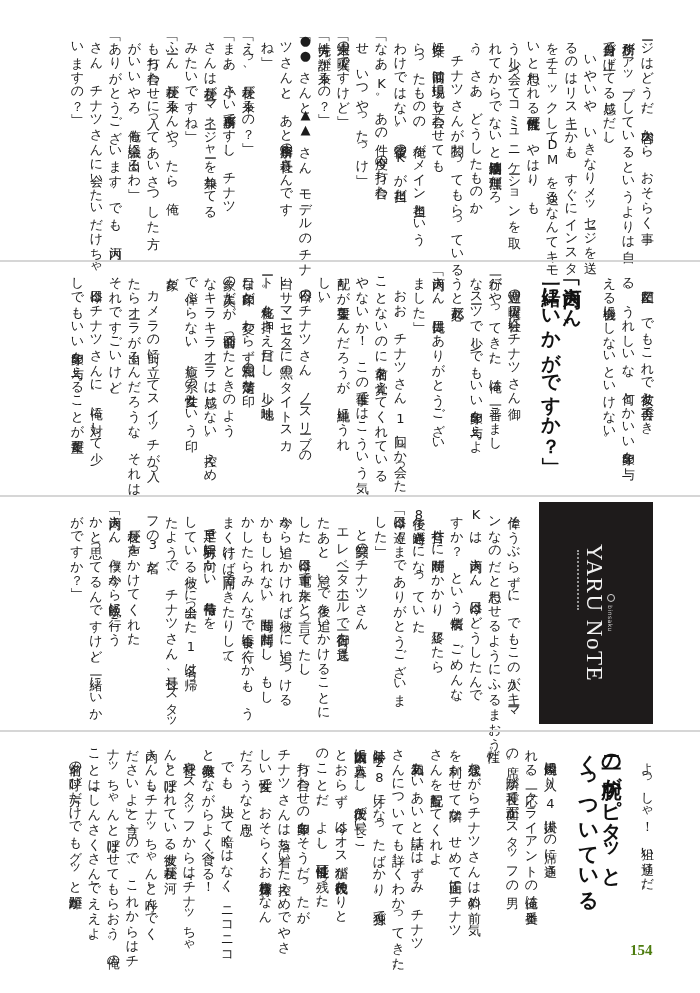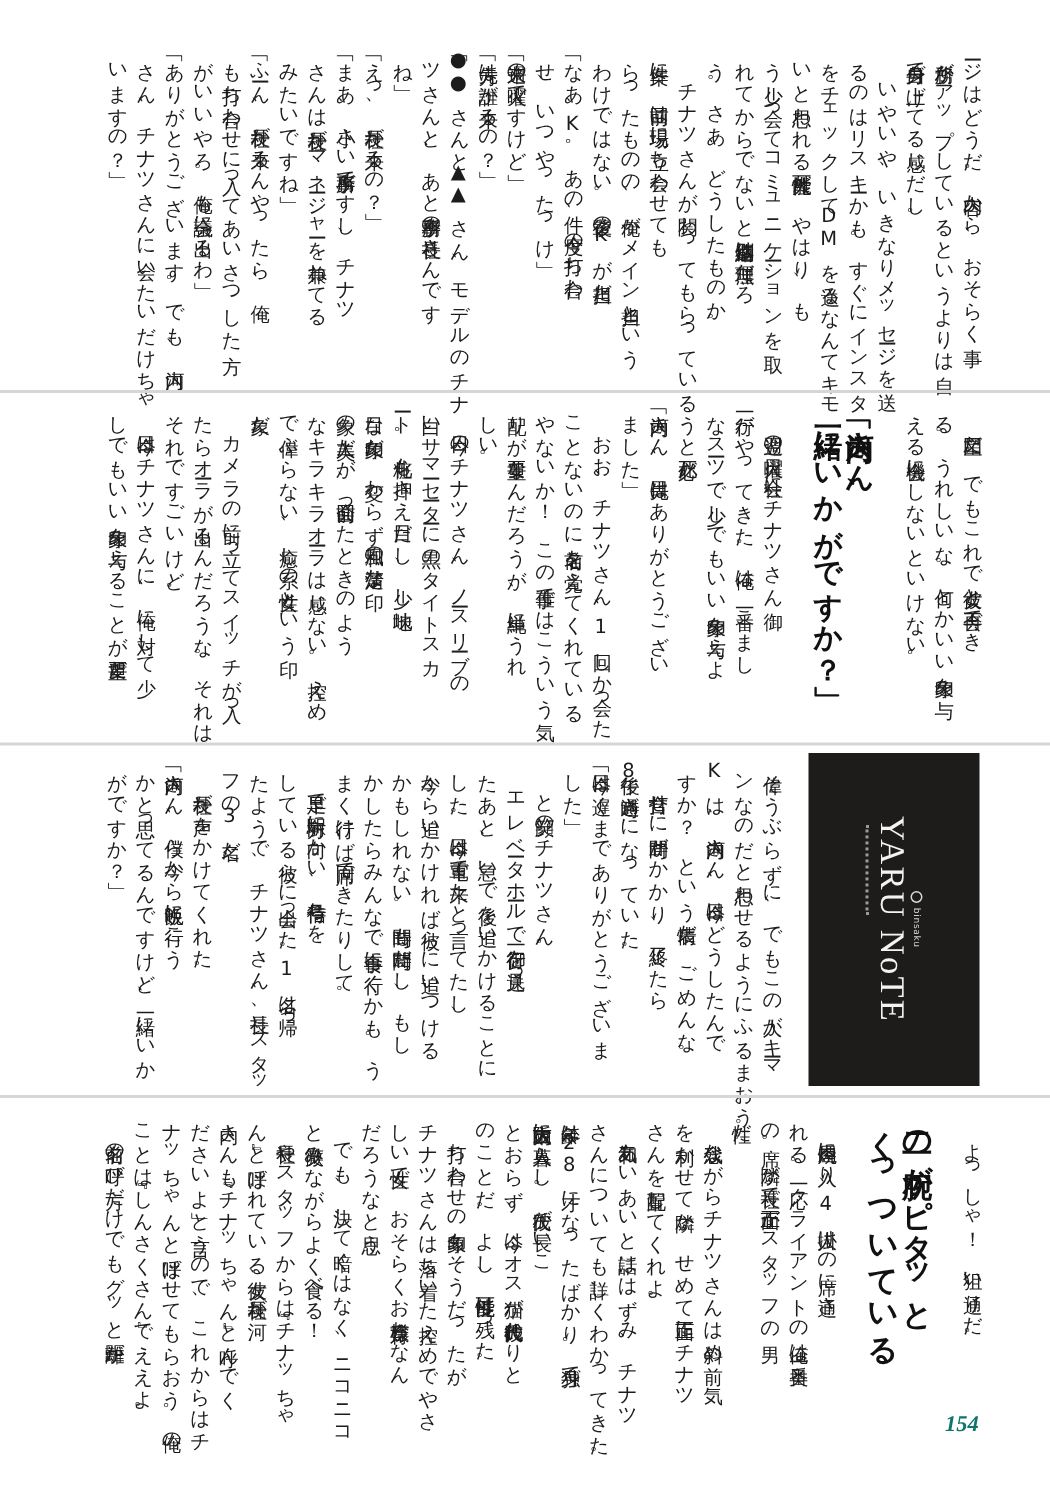--- a/index.html
+++ b/index.html
@@ -35,22 +35,22 @@
   }
   .logo-sub { display: flex; align-items: center; gap: 3px; font-size: 6px; color: #cfcfcf; letter-spacing: 0.5px; margin-bottom: 1px; }
   .emblem { width: 6px; height: 6px; border: 1px solid #d8d8d8; border-radius: 50%; }
   .logo-title {
     font-family: "Liberation Serif", serif; font-size: 23px; color: #f3f3f3;
     letter-spacing: 1.5px; line-height: 24px;
   }
   .logo-dots { width: 60px; height: 0; border-top: 2px dotted #9a9a9a; margin-top: 3px; align-self: flex-start; margin-left: 6px; }
   .pagenum {
     position: absolute; left: 630px; top: 942px;
-    font-family: "Liberation Serif", serif; font-style: italic; font-weight: bold;
-    font-size: 15px; color: #0f766e;
+    font-family: "Liberation Serif", serif; font-weight: bold;
+    font-size: 15px; color: #4d7c0f;
   }
 </style>
 </head>
 <body>
 
 <div class="page">
 
   <div class="flow" style="right:43px; top:33px;">
     <div class="col">ージはどうだ。内容から、おそらく事</div>
     <div class="col">務所がアップしているというよりは自</div>

